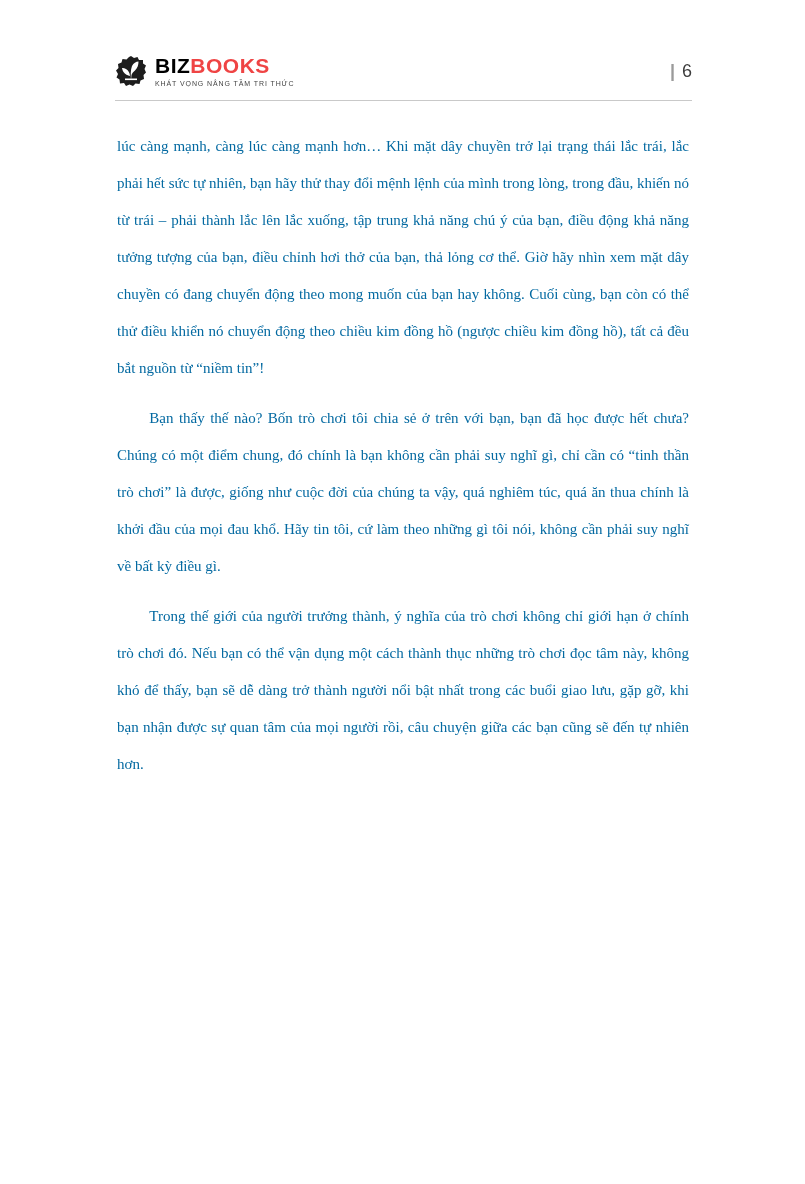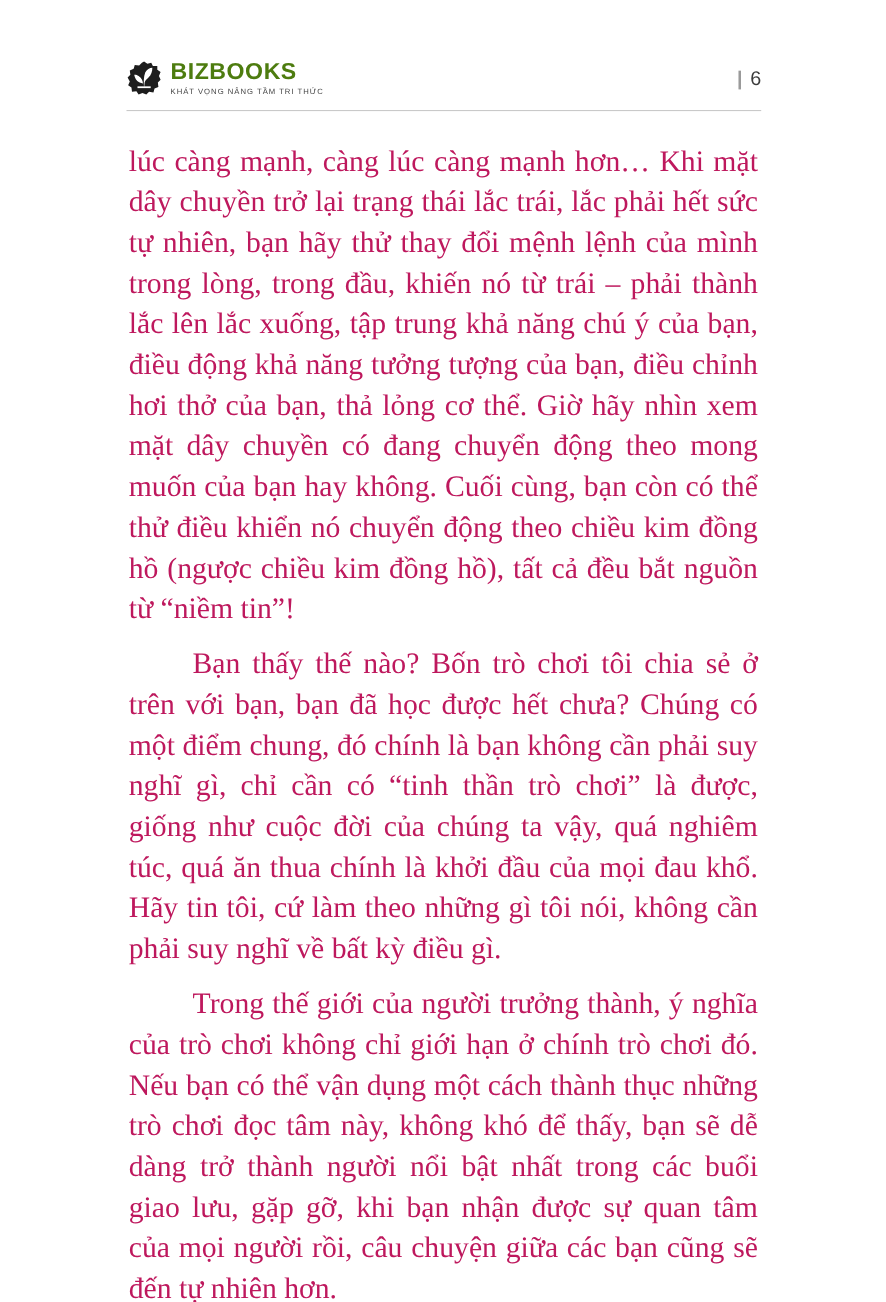--- a/index.html
+++ b/index.html
@@ -43,22 +43,22 @@
     flex-direction: column;
     line-height: 1;
   }
   .brand-name {
     font-family: "Liberation Sans", sans-serif;
     font-weight: bold;
     font-size: 21px;
     letter-spacing: 0.5px;
     line-height: 1;
   }
-  .brand-name .biz { color: #4d7c0f; }
-  .brand-name .books { color: #4d7c0f; }
+  .brand-name .biz { color: #000000; }
+  .brand-name .books { color: #ef4444; }
   .brand-tagline {
     font-family: "Liberation Sans", sans-serif;
     font-size: 7px;
     letter-spacing: 0.9px;
     color: #444444;
     margin-top: 4px;
     white-space: nowrap;
   }
   .page-number-box {
     font-family: "Liberation Sans", sans-serif;
@@ -82,24 +82,24 @@
   }
   
   .content {
     position: absolute;
     top: 128px;
     left: 117px;
     width: 572px;
   }
   .content p {
     margin: 0 0 13px 0;
-    font-size: 27px;
+    font-size: 15px;
     line-height: 37px;
     text-align: justify;
-    color: #be185d;
+    color: #0369a1;
   }
   .content p.indent {
     text-indent: 2.15em;
   }
 </style>
 </head>
 <body>
 
 <div class="page">
 

